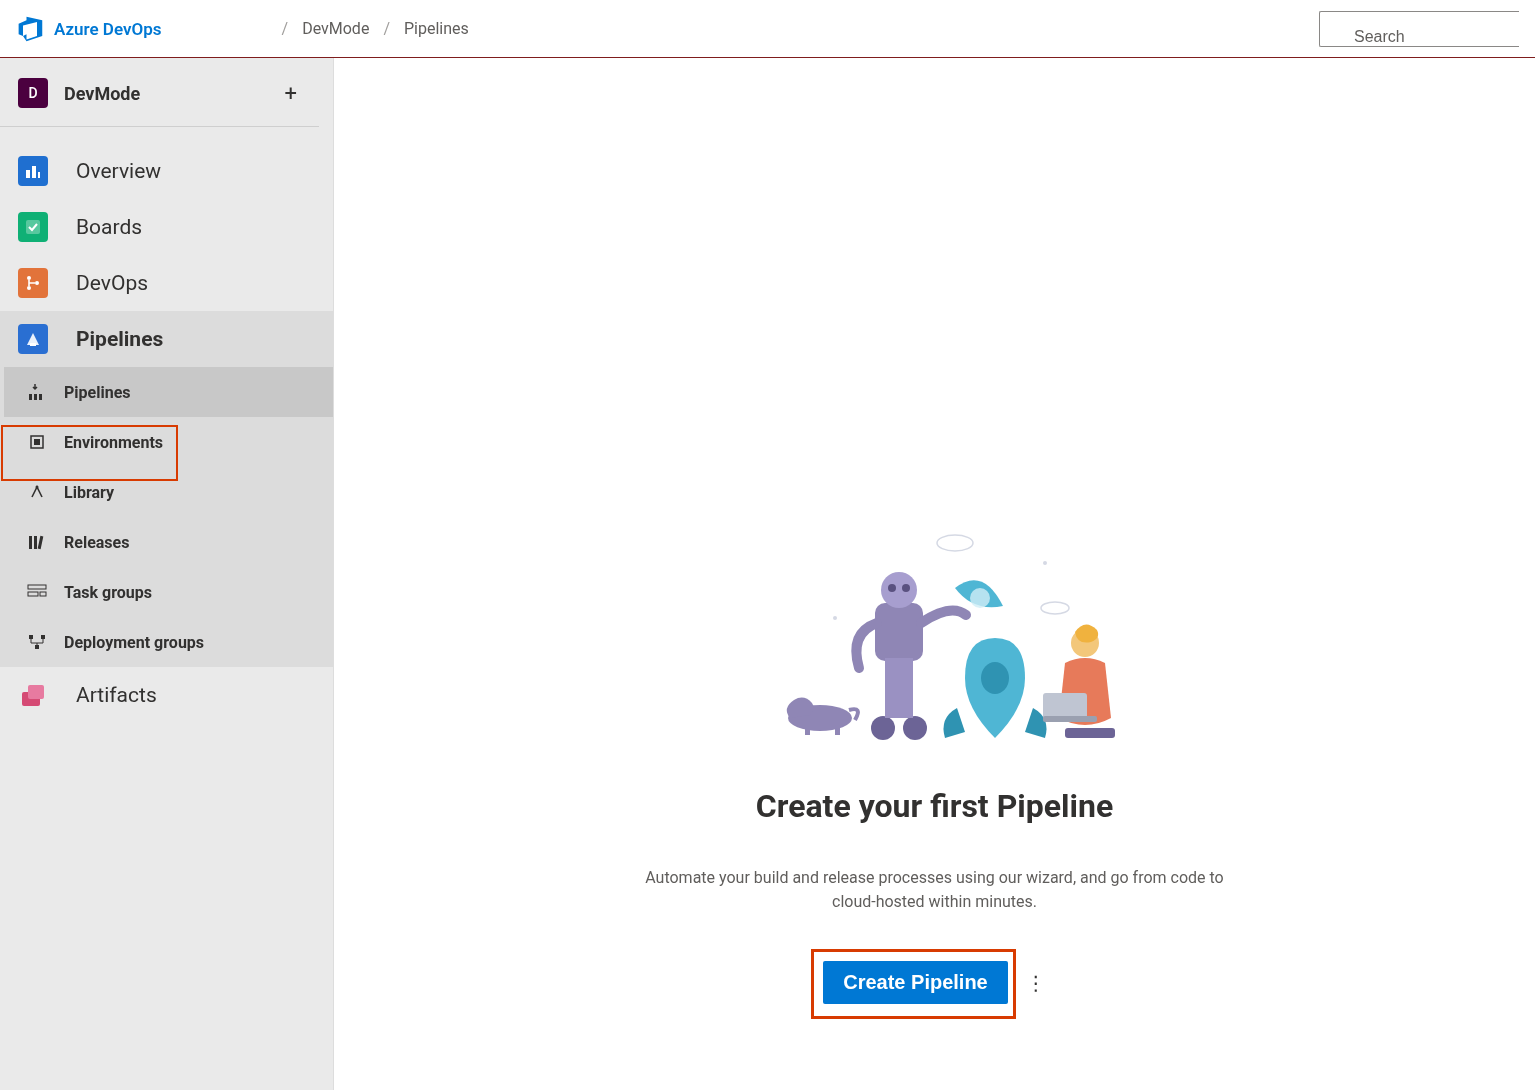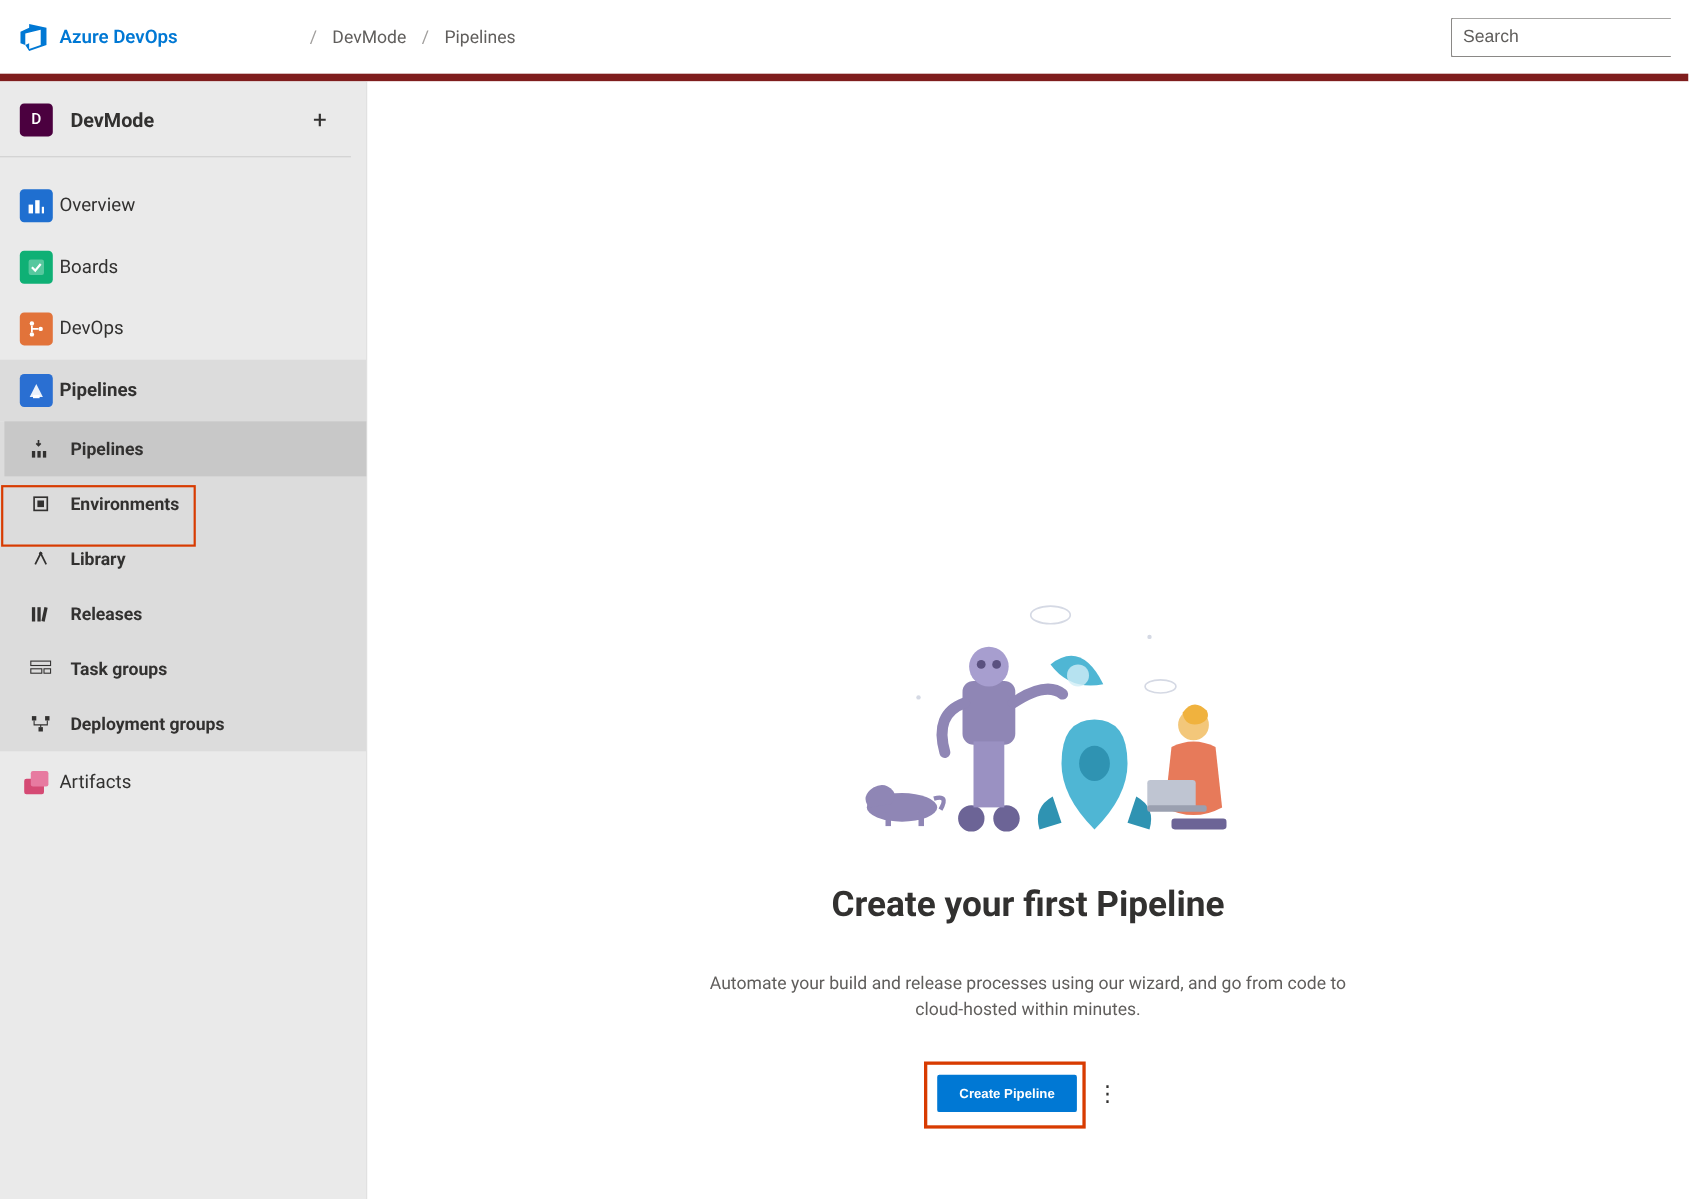--- a/index.html
+++ b/index.html
@@ -9,24 +9,24 @@
     color: #323130;
     background: #fff;
     width: 1535px;
     height: 1090px;
     overflow: hidden;
     display: flex;
     flex-direction: column;
   }
   
   .header {
-    height: 74px;
-    display: flex;
-    align-items: center;
-    border-bottom: 7px solid #7f1d1d;
+    height: 58px;
+    display: flex;
+    align-items: center;
+    border-bottom: 1px solid #7f1d1d;
     padding: 0 16px;
   }
   .logo-wrap {
     display: flex;
     align-items: center;
     gap: 10px;
     margin-right: 120px;
   }
   .logo-icon {
     width: 28px;
@@ -41,27 +41,27 @@
     display: flex;
     align-items: center;
     gap: 14px;
     color: #605e5c;
     font-size: 16px;
   }
   .breadcrumb-sep { color: #a19f9d; }
   .header-spacer { flex: 1; }
   .search-box {
     display: flex;
-    align-items: center;
+    align-items: flex-end;
     width: 200px;
     height: 36px;
     border: 1px solid #8a8886;
     border-right: none;
     border-radius: 2px 0 0 2px;
-    padding: 0 0;
+    padding: 0 24px;
     gap: 10px;
     color: #605e5c;
   }
   .search-box input {
     border: none;
     outline: none;
     font-size: 16px;
     flex: 1;
     background: transparent;
     color: #323130;
@@ -111,22 +111,22 @@
     font-size: 22px;
     color: #323130;
     cursor: pointer;
     padding: 0 4px;
   }
   .nav-item, .sub-nav-item {
     display: flex;
     align-items: center;
     height: 56px;
     padding: 0 14px 0 18px;
-    gap: 6px;
-    font-size: 17px;
+    gap: 28px;
+    font-size: 21px;
     cursor: pointer;
   }
   .nav-item.section-active {
     background: #dcdcdc;
     font-weight: 700;
   }
   .nav-icon {
     width: 30px;
     height: 30px;
     flex-shrink: 0;
@@ -206,21 +206,21 @@
     display: flex;
     align-items: center;
     gap: 18px;
     position: relative;
   }
   .btn-primary {
     background: #0078d4;
     color: #fff;
     border: none;
     padding: 10px 20px;
-    font-size: 12px;
+    font-size: 20px;
     font-weight: 600;
     border-radius: 2px;
     cursor: pointer;
   }
   .kebab {
     font-size: 20px;
     color: #323130;
     cursor: pointer;
     letter-spacing: 0;
     line-height: 1;

